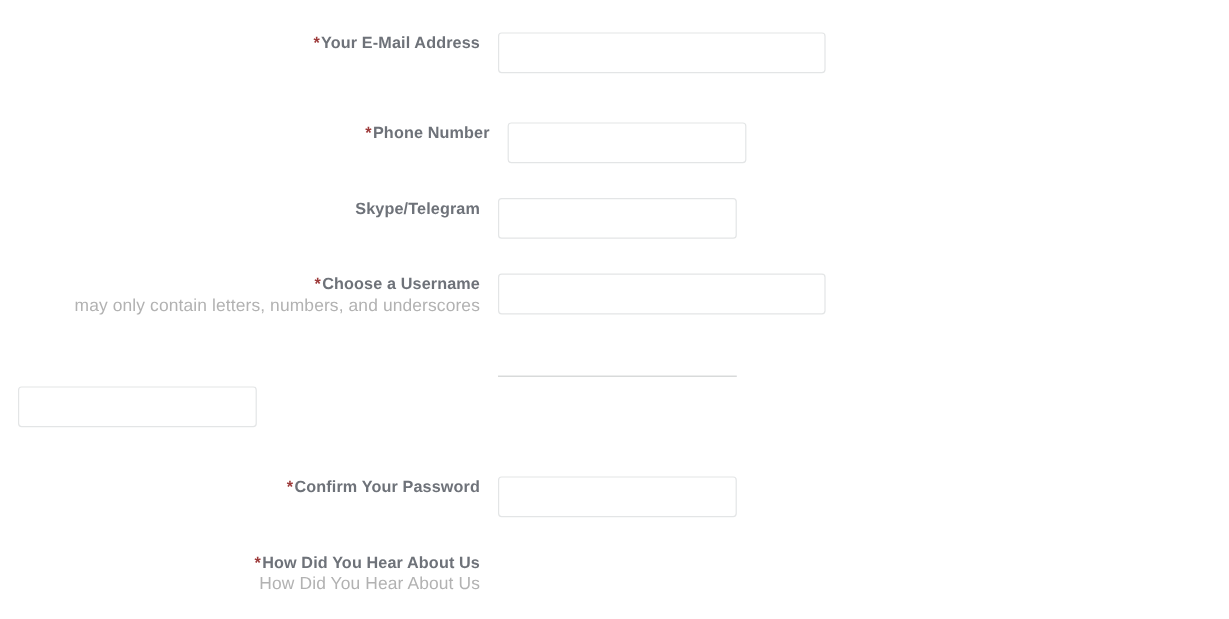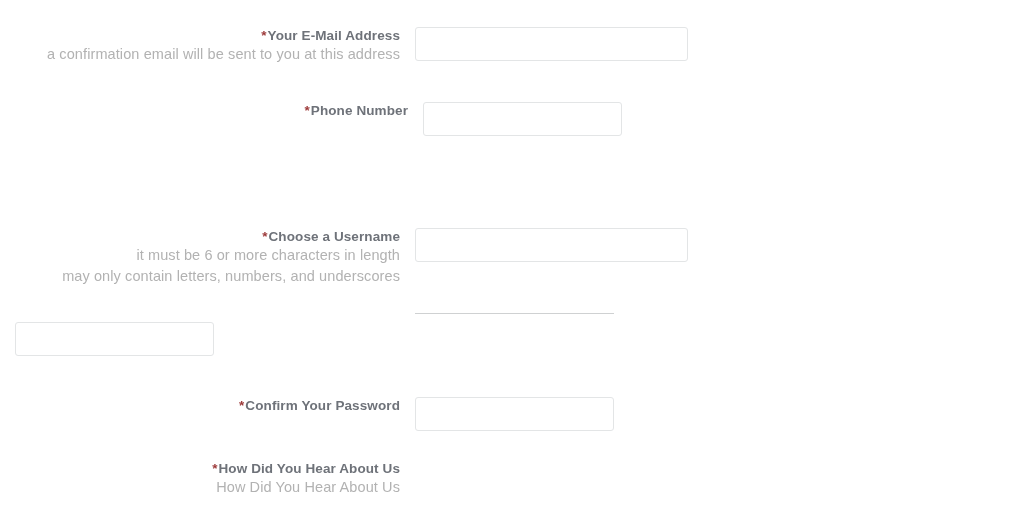--- a/index.html
+++ b/index.html
@@ -122,41 +122,47 @@
   #row-referral   { position: absolute; left: 0; top: 460px; width: 1024px; flex-direction: column; }
 </style>
 </head>
 <body>
 
 <div class="form">
 
   <div class="row" id="row-email">
     <div class="label-col">
       <span class="label"><span class="req">*</span><span>Your E-Mail Address</span></span>
-      <span class="help">a confirmation email will be sent to you at this address</span>
     </div>
     <div class="field-col">
       <input class="input w-wide" type="text" placeholder="" style="">
     </div>
   </div>
 
   <div class="row" id="row-phone">
     <div class="label-col">
       <span class="label"><span class="req">*</span><span>Phone Number</span></span>
     </div>
     <div class="field-col">
       <input class="input w-narrow" type="text" placeholder="" style="">
     </div>
   </div>
 
+  <div class="row" id="row-skype">
+    <div class="label-col">
+      <span class="label"><span>Skype/Telegram</span></span>
+    </div>
+    <div class="field-col">
+      <input class="input w-narrow" type="text" placeholder="" style="">
+    </div>
+  </div>
 
   <div class="row" id="row-username">
     <div class="label-col">
       <span class="label"><span class="req">*</span><span>Choose a Username</span></span>
-      <span class="help">it must be 6 or more characters in length</span>
       <span class="help">may only contain letters, numbers, and underscores</span>
     </div>
     <div class="field-col">
       <input class="input w-wide" type="text" placeholder="" style="">
     </div>
   </div>
 
   <div class="separator" id="sep-password"></div>
 
   <div class="row" id="row-password">

